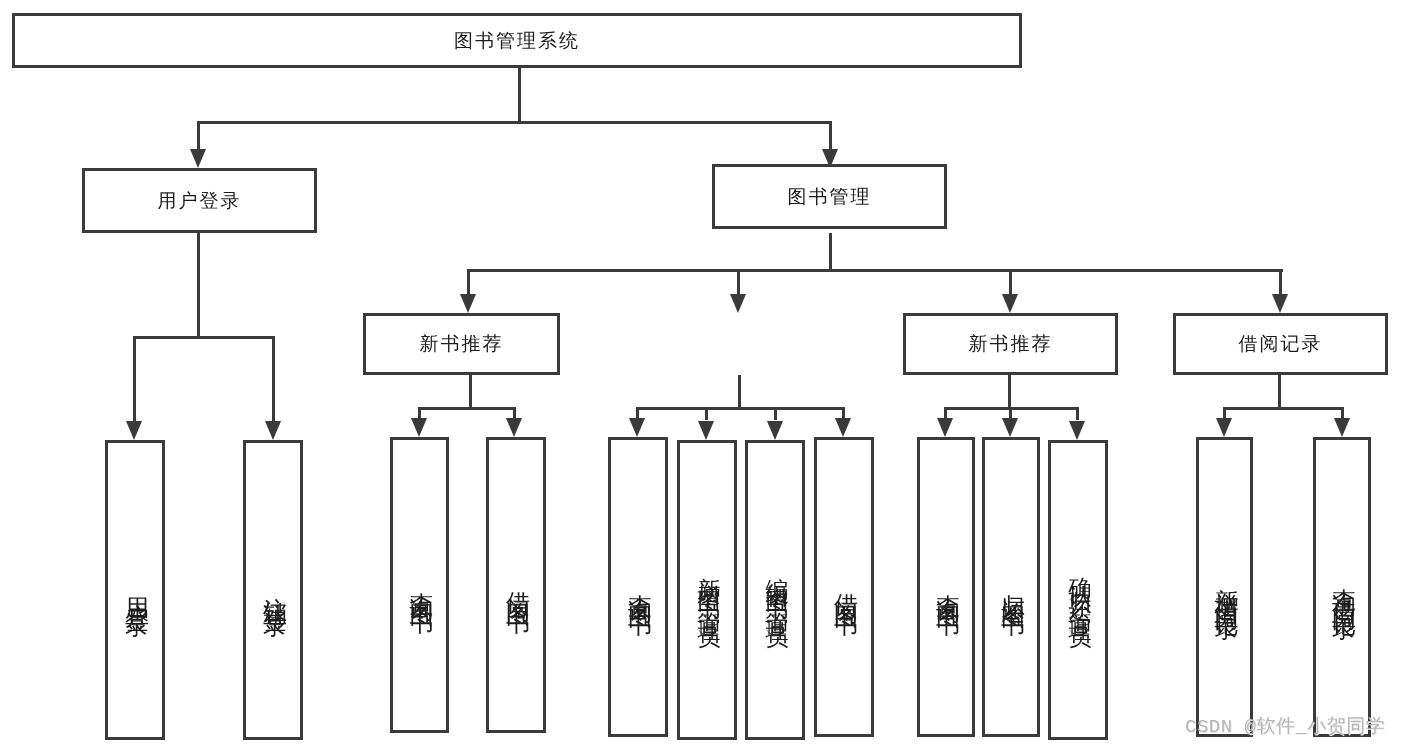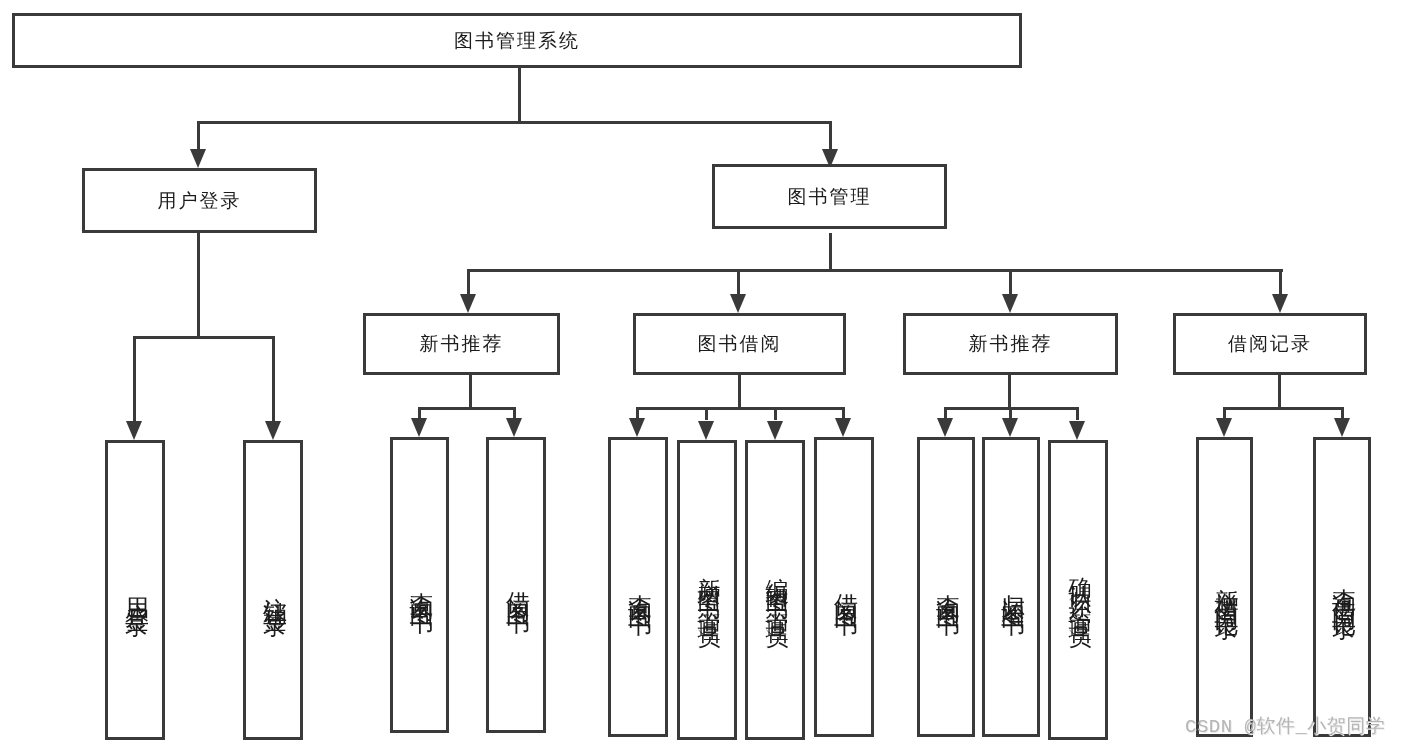--- a/index.html
+++ b/index.html
@@ -78,27 +78,24 @@
   <div class="vl" style="left:737px;top:269px;height:26px"></div>
   <div class="ah" style="left:730px;top:294px"></div>
   <div class="vl" style="left:1009px;top:269px;height:26px"></div>
   <div class="ah" style="left:1002px;top:294px"></div>
   <div class="vl" style="left:1279px;top:269px;height:26px"></div>
   <div class="ah" style="left:1272px;top:294px"></div>
 
   <div class="bx h" style="left:363px;top:313px;width:197px;height:62px">
     <span>新书推荐</span>
   </div>
-  <div class="bx h" style="left:633px;top:313px;width:213px;height:62px">
-    <span>图书借阅</span>
-  </div>
   <div class="bx h" style="left:903px;top:313px;width:215px;height:62px">
     <span>新书推荐</span>
   </div>
-  <div class="bx h" style="left:1173px;top:313px;width:194px;height:62px">
+  <div class="bx h" style="left:1173px;top:313px;width:215px;height:62px">
     <span>借阅记录</span>
   </div>
 
   <div class="vl" style="left:469px;top:375px;height:35px"></div>
   <div class="hl" style="left:418px;top:407px;width:98px"></div>
   <div class="vl" style="left:418px;top:407px;height:13px"></div>
   <div class="ah" style="left:411px;top:418px"></div>
   <div class="vl" style="left:513px;top:407px;height:13px"></div>
   <div class="ah" style="left:506px;top:418px"></div>
 

